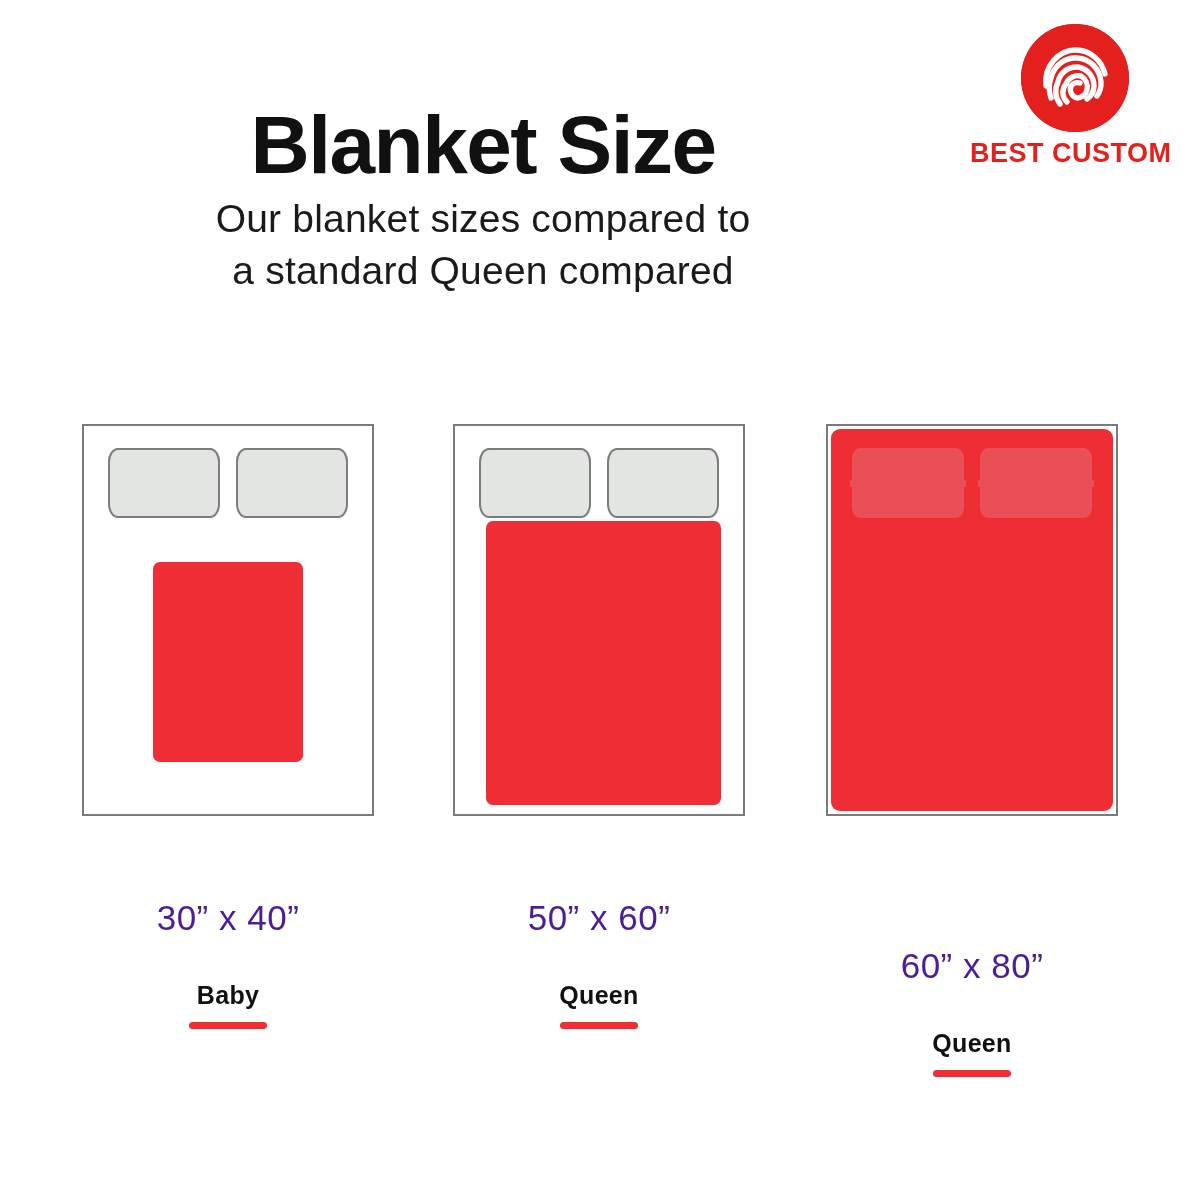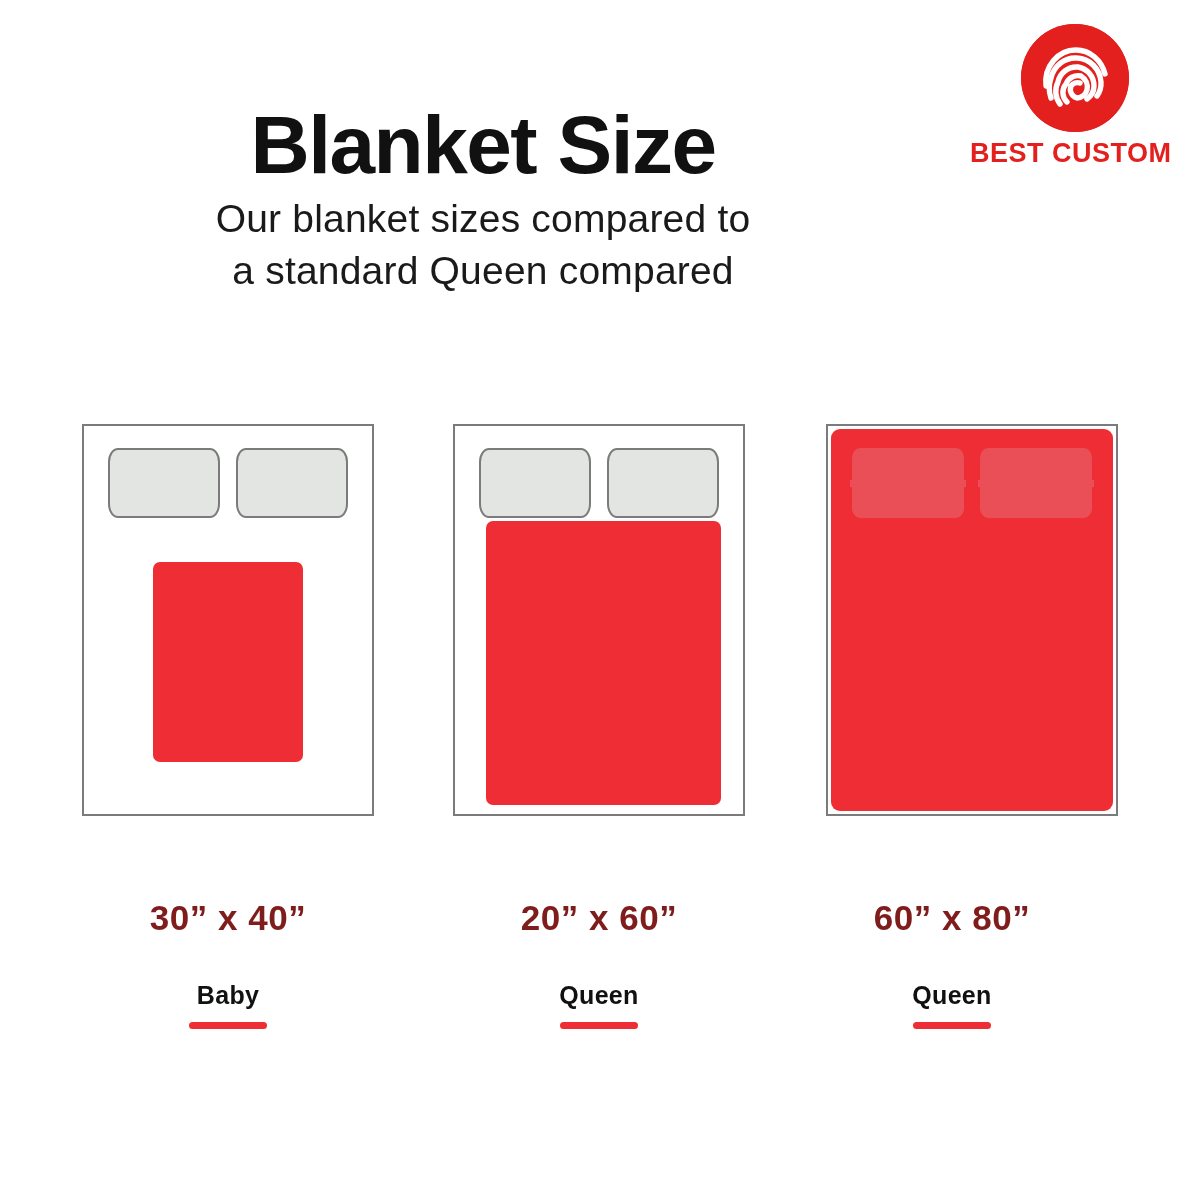--- a/index.html
+++ b/index.html
@@ -163,28 +163,28 @@
     height: 140px;
   }
   .caption {
     position: absolute;
     top: 0;
     width: 292px;
     text-align: center;
   }
   .caption.c1 { left: 82px; }
   .caption.c2 { left: 453px; }
-  .caption.c3 { left: 806px; }
+  .caption.c3 { left: 826px; margin-top: 48px; }
 
   .dims {
     font-family: "Liberation Sans", sans-serif;
-    font-weight: bold;
+    font-weight: normal;
     font-size: 35px;
     letter-spacing: 0.5px;
-    color: #7f1d1d;
+    color: #4c1d95;
     line-height: 1;
     white-space: nowrap;
   }
   .name {
     margin-top: 48px;
     font-family: "Liberation Sans", sans-serif;
     font-weight: bold;
     font-size: 25px;
     letter-spacing: 0.3px;
     color: #111111;
@@ -250,21 +250,21 @@
 
   <div class="captions">
 
     <div class="caption c1">
       <div class="dims">30” x 40”</div>
       <div class="name">Baby</div>
       <div class="rule"></div>
     </div>
 
     <div class="caption c2">
-      <div class="dims">20” x 60”</div>
+      <div class="dims">50” x 60”</div>
       <div class="name">Queen</div>
       <div class="rule"></div>
     </div>
 
     <div class="caption c3">
       <div class="dims">60” x 80”</div>
       <div class="name">Queen</div>
       <div class="rule"></div>
     </div>
 

